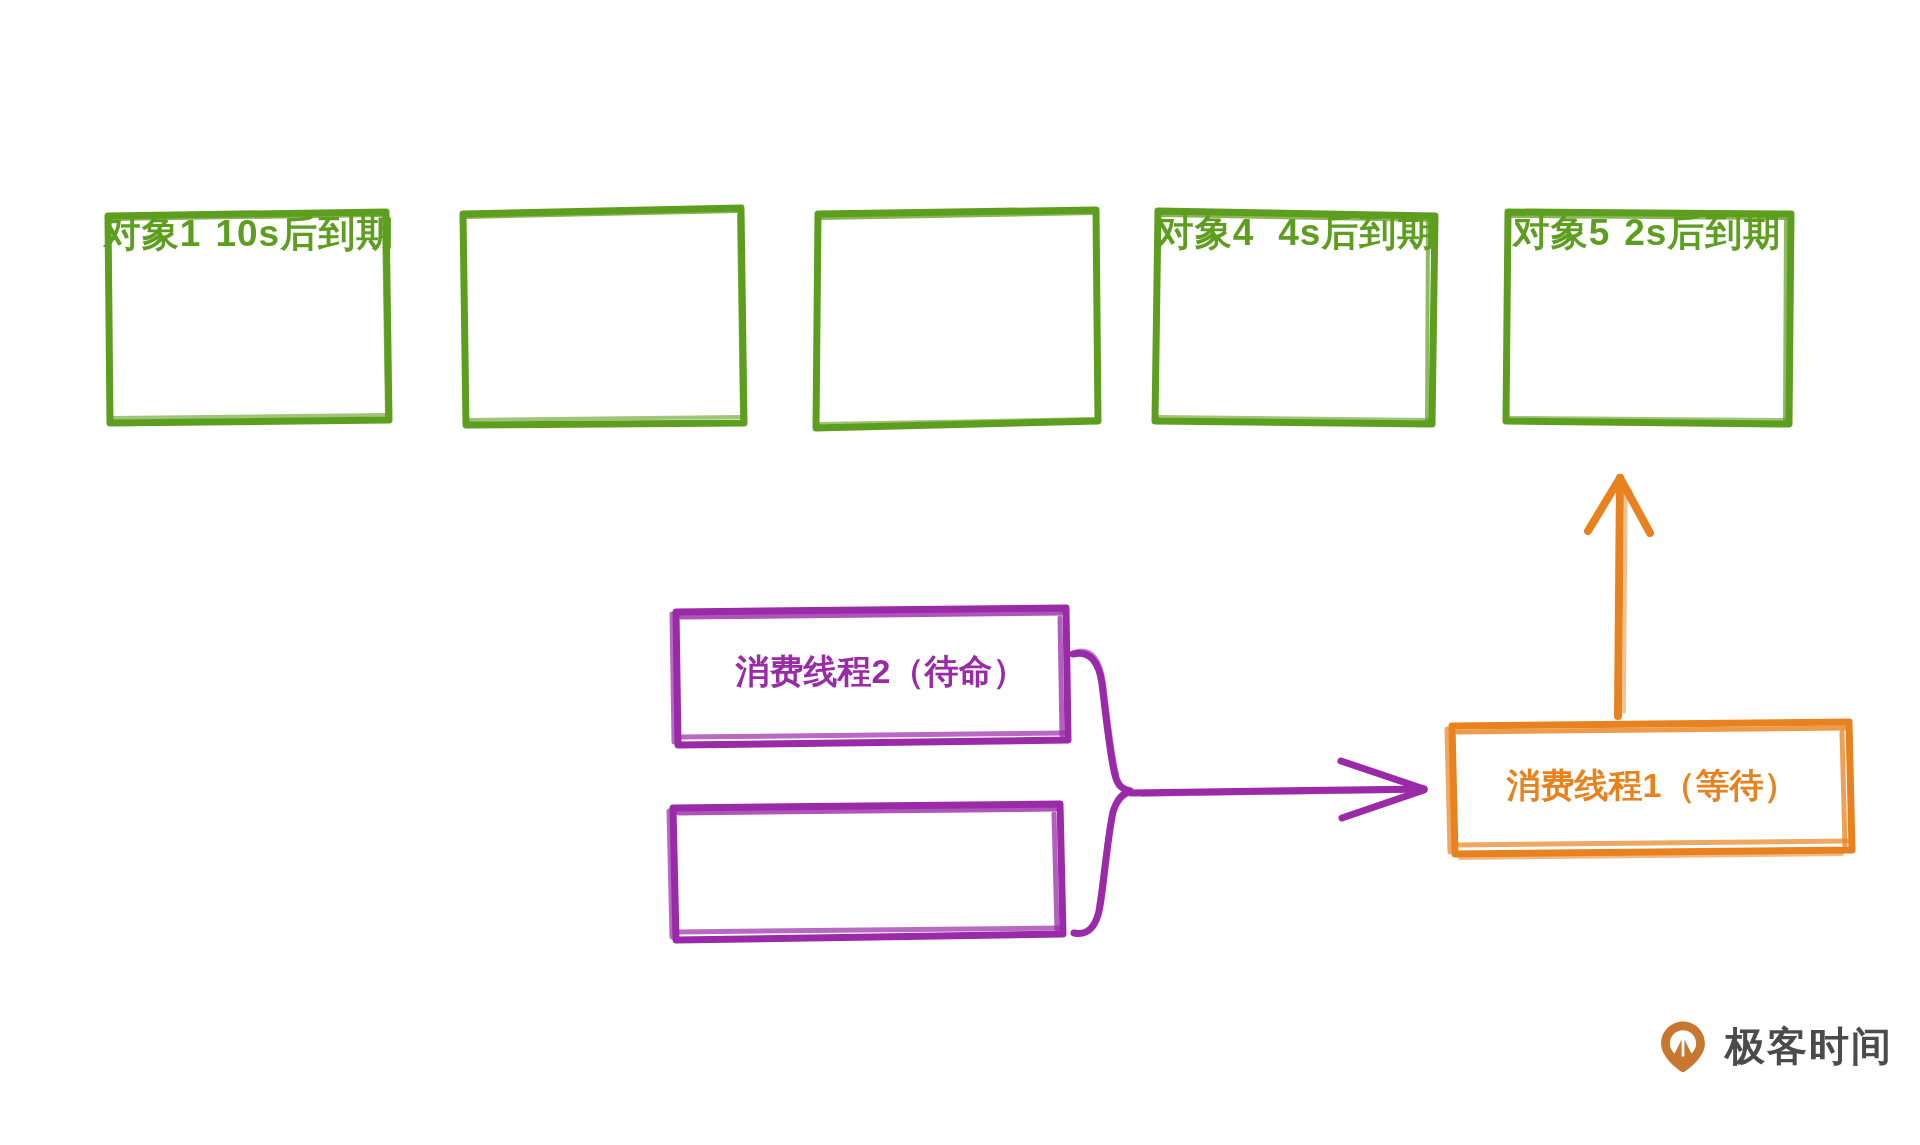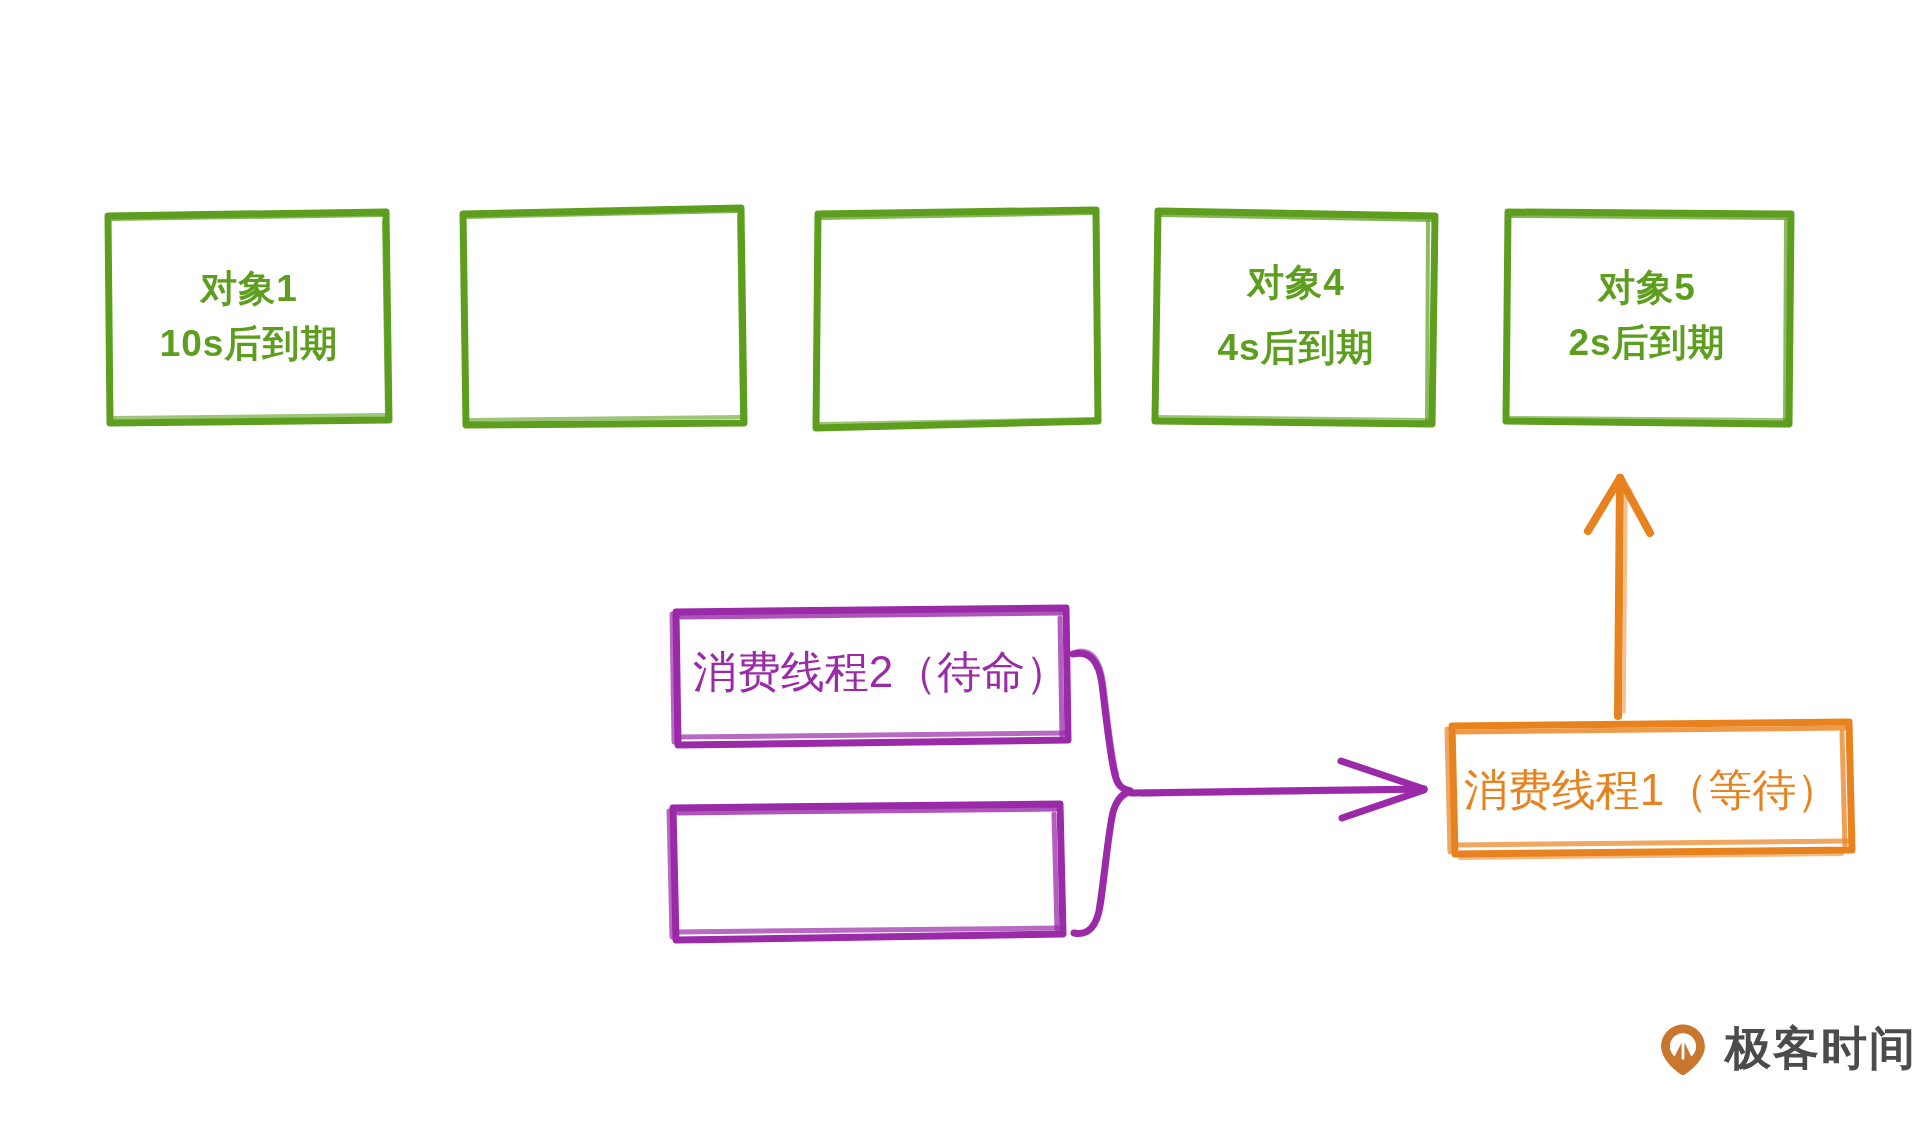--- a/index.html
+++ b/index.html
@@ -26,22 +26,21 @@
     position: absolute;
     left: 0; top: 0;
     width: 1920px;
     height: 1145px;
     pointer-events: none;
   }
   .node {
     position: absolute;
     box-sizing: border-box;
     display: flex;
-    flex-direction: column;
-    align-items: center;
+    flex-direction: row;
     justify-content: center;
     text-align: center;
     background: transparent;
   }
   .obj-box {
     width: 282px;
     height: 206px;
     gap: 14px;
   }
   .obj-line {
@@ -51,39 +50,40 @@
     letter-spacing: 1px;
     line-height: 1.1;
     white-space: nowrap;
   }
   .thread-box {
     width: 410px;
     height: 120px;
     justify-content: center;
   }
   .thread-label {
-    font-size: 44px;
-    font-weight: 400;
+    font-size: 34px;
+    font-weight: 700;
     color: #9a2aa8;
     white-space: nowrap;
     letter-spacing: 0px;
+    margin-top: 37px;
   }
   .thread-label.orange {
     color: #e8821e;
   }
   #brand {
     position: absolute;
     left: 1655px;
     top: 1018px;
     display: flex;
     align-items: center;
     gap: 14px;
   }
   #brand .brand-text {
-    font-size: 46px;
+    font-size: 40px;
     font-weight: 700;
     color: #4b4b4b;
     letter-spacing: 2px;
     white-space: nowrap;
   }
   #brand .pin {
     width: 56px;
     height: 56px;
     flex: 0 0 auto;
   }

